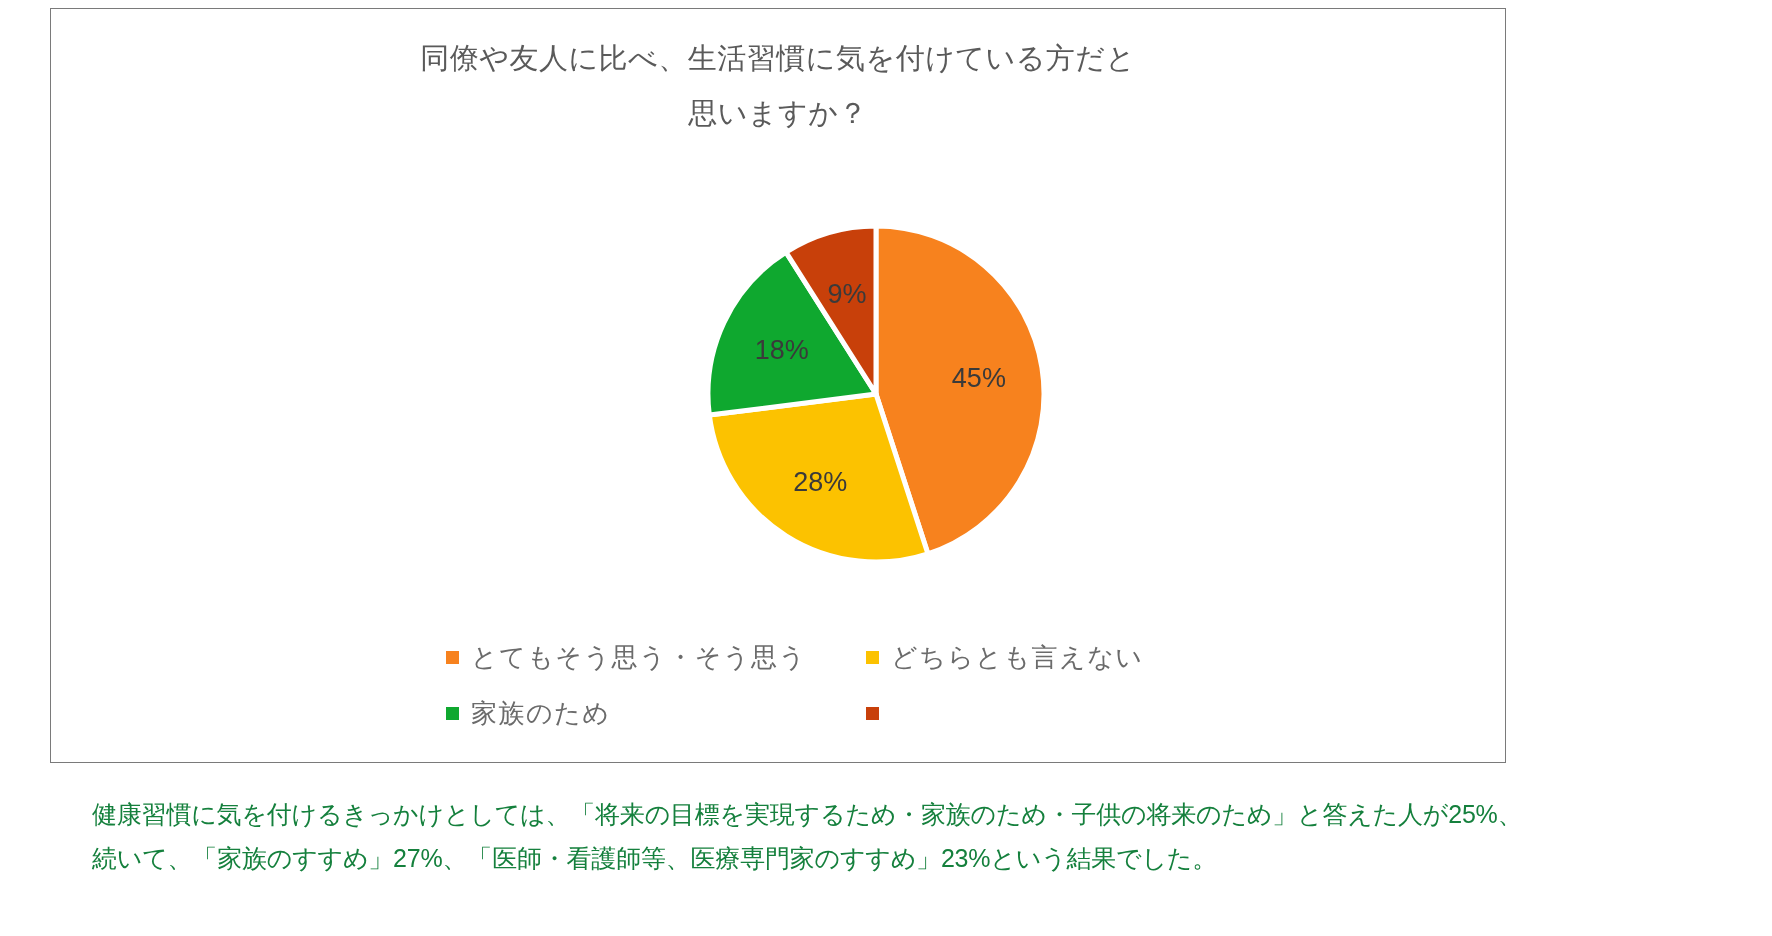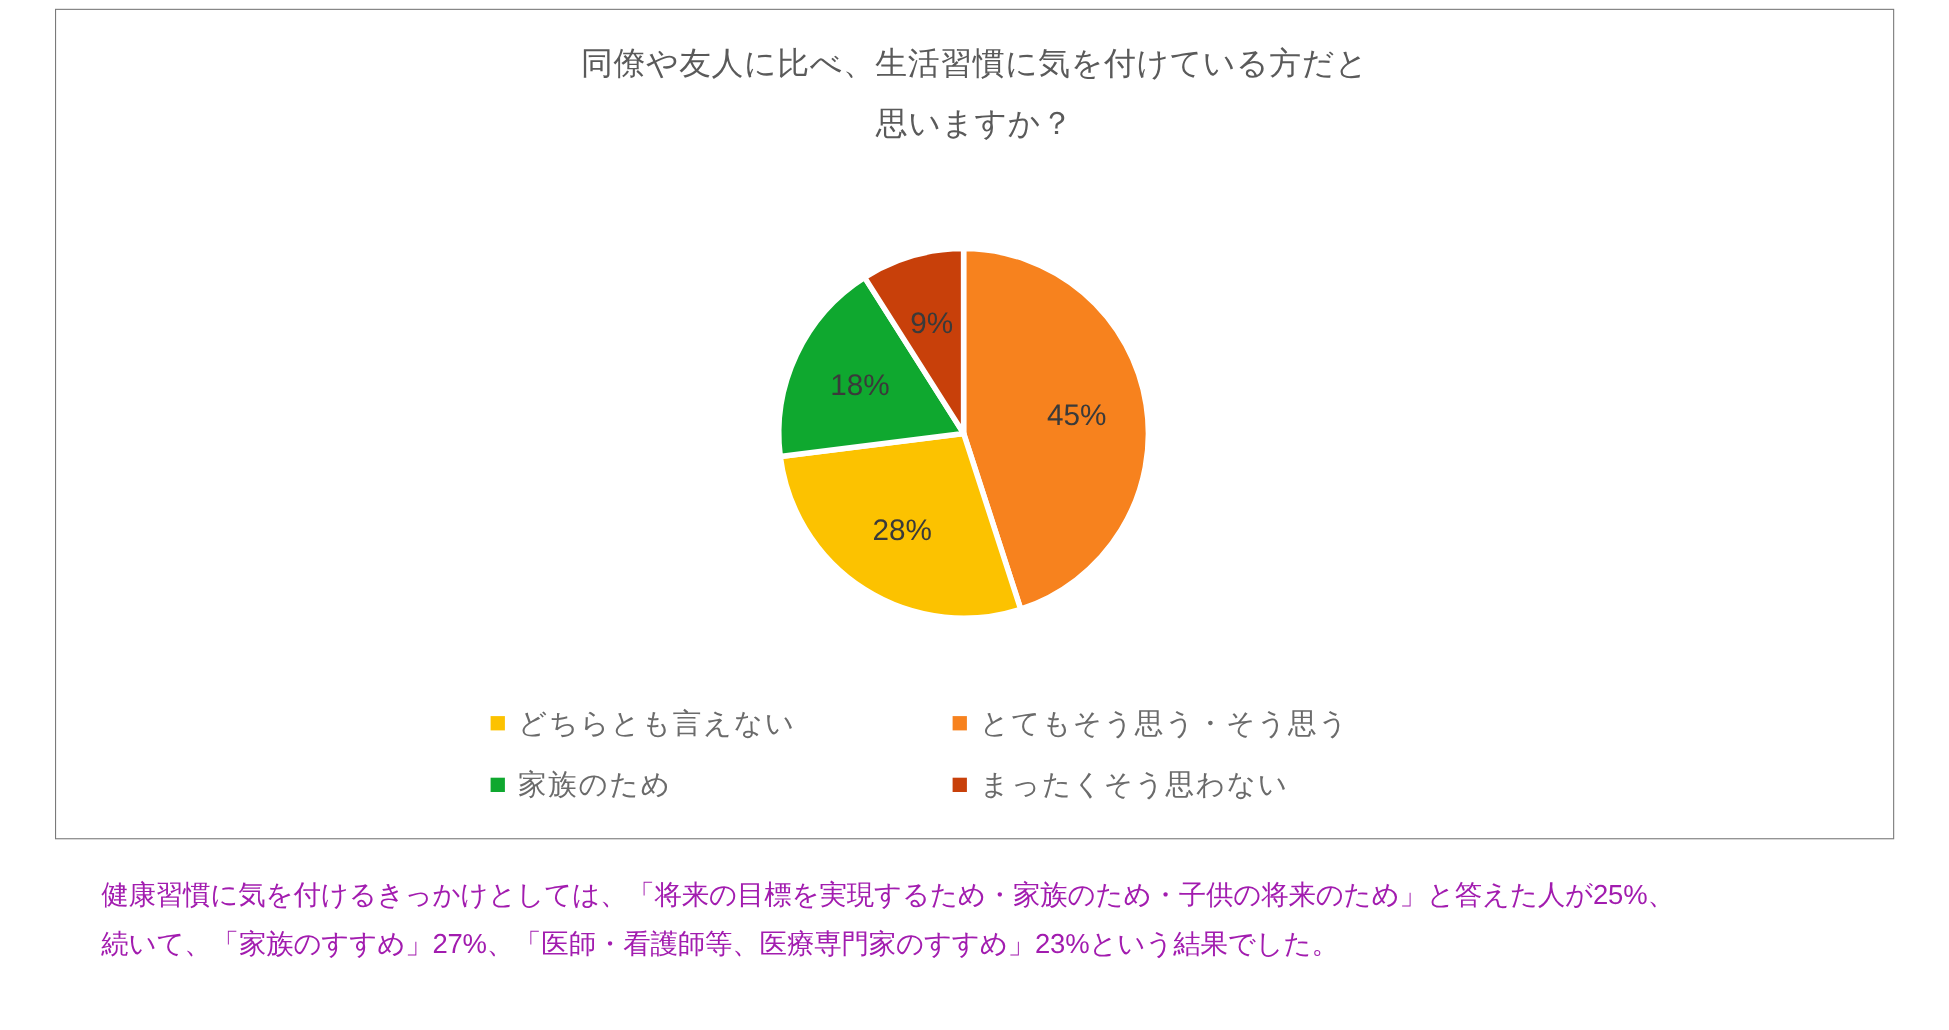--- a/index.html
+++ b/index.html
@@ -13,21 +13,21 @@
     font-family: "Liberation Sans", "DejaVu Sans", sans-serif;
     overflow: hidden;
     position: relative;
   }
 
   
   #chart-frame {
     position: absolute;
     left: 50px;
     top: 8px;
-    width: 1672px;
+    width: 1456px;
     height: 755px;
     border: 1px solid #7a7a7a;
     box-sizing: border-box;
     background: #ffffff;
   }
 
   
   #chart-title {
     position: absolute;
     left: 0;
@@ -95,21 +95,21 @@
     letter-spacing: 1.5px;
     white-space: nowrap;
   }
 
   
   #caption {
     position: absolute;
     left: 92px;
     top: 792px;
     width: 1640px;
-    color: #a21caf;
+    color: #15803d;
     font-size: 25px;
     line-height: 44px;
     letter-spacing: -0.2px;
   }
   #caption p {
     margin: 0;
     white-space: nowrap;
   }
 </style>
 </head>
@@ -132,37 +132,36 @@
           <text x="297.87761755638957" y="182.70578612140955" text-anchor="middle" class="slice-label">45%</text>
           <text x="139.18828103498774" y="286.9451967202899" text-anchor="middle" class="slice-label">28%</text>
           <text x="100.75321421513942" y="154.65082899058203" text-anchor="middle" class="slice-label">18%</text>
           <text x="165.94028639495383" y="98.97580969988962" text-anchor="middle" class="slice-label">9%</text>
         </g>
     </svg>
   </div>
 
   <div id="legend">
     <div class="legend-row">
+      <div class="legend-item col1">
+        <span class="legend-swatch" style="background:#F7821E"></span>
+        <span class="legend-text">とてもそう思う・そう思う</span>
+      </div>
       <div class="legend-item col2">
         <span class="legend-swatch" style="background:#FCC200"></span>
         <span class="legend-text">どちらとも言えない</span>
-      </div>
-      <div class="legend-item col1">
-        <span class="legend-swatch" style="background:#F7821E"></span>
-        <span class="legend-text">とてもそう思う・そう思う</span>
       </div>
     </div>
     <div class="legend-row">
       <div class="legend-item col1">
         <span class="legend-swatch" style="background:#0FA82F"></span>
         <span class="legend-text">家族のため</span>
       </div>
       <div class="legend-item col2">
         <span class="legend-swatch" style="background:#C8400A"></span>
-        <span class="legend-text">まったくそう思わない</span>
       </div>
     </div>
   </div>
 
 </div>
 
 <div id="caption">
   <p>健康習慣に気を付けるきっかけとしては、「将来の目標を実現するため・家族のため・子供の将来のため」と答えた人が25%、</p>
   <p>続いて、「家族のすすめ」27%、「医師・看護師等、医療専門家のすすめ」23%という結果でした。</p>
 </div>

